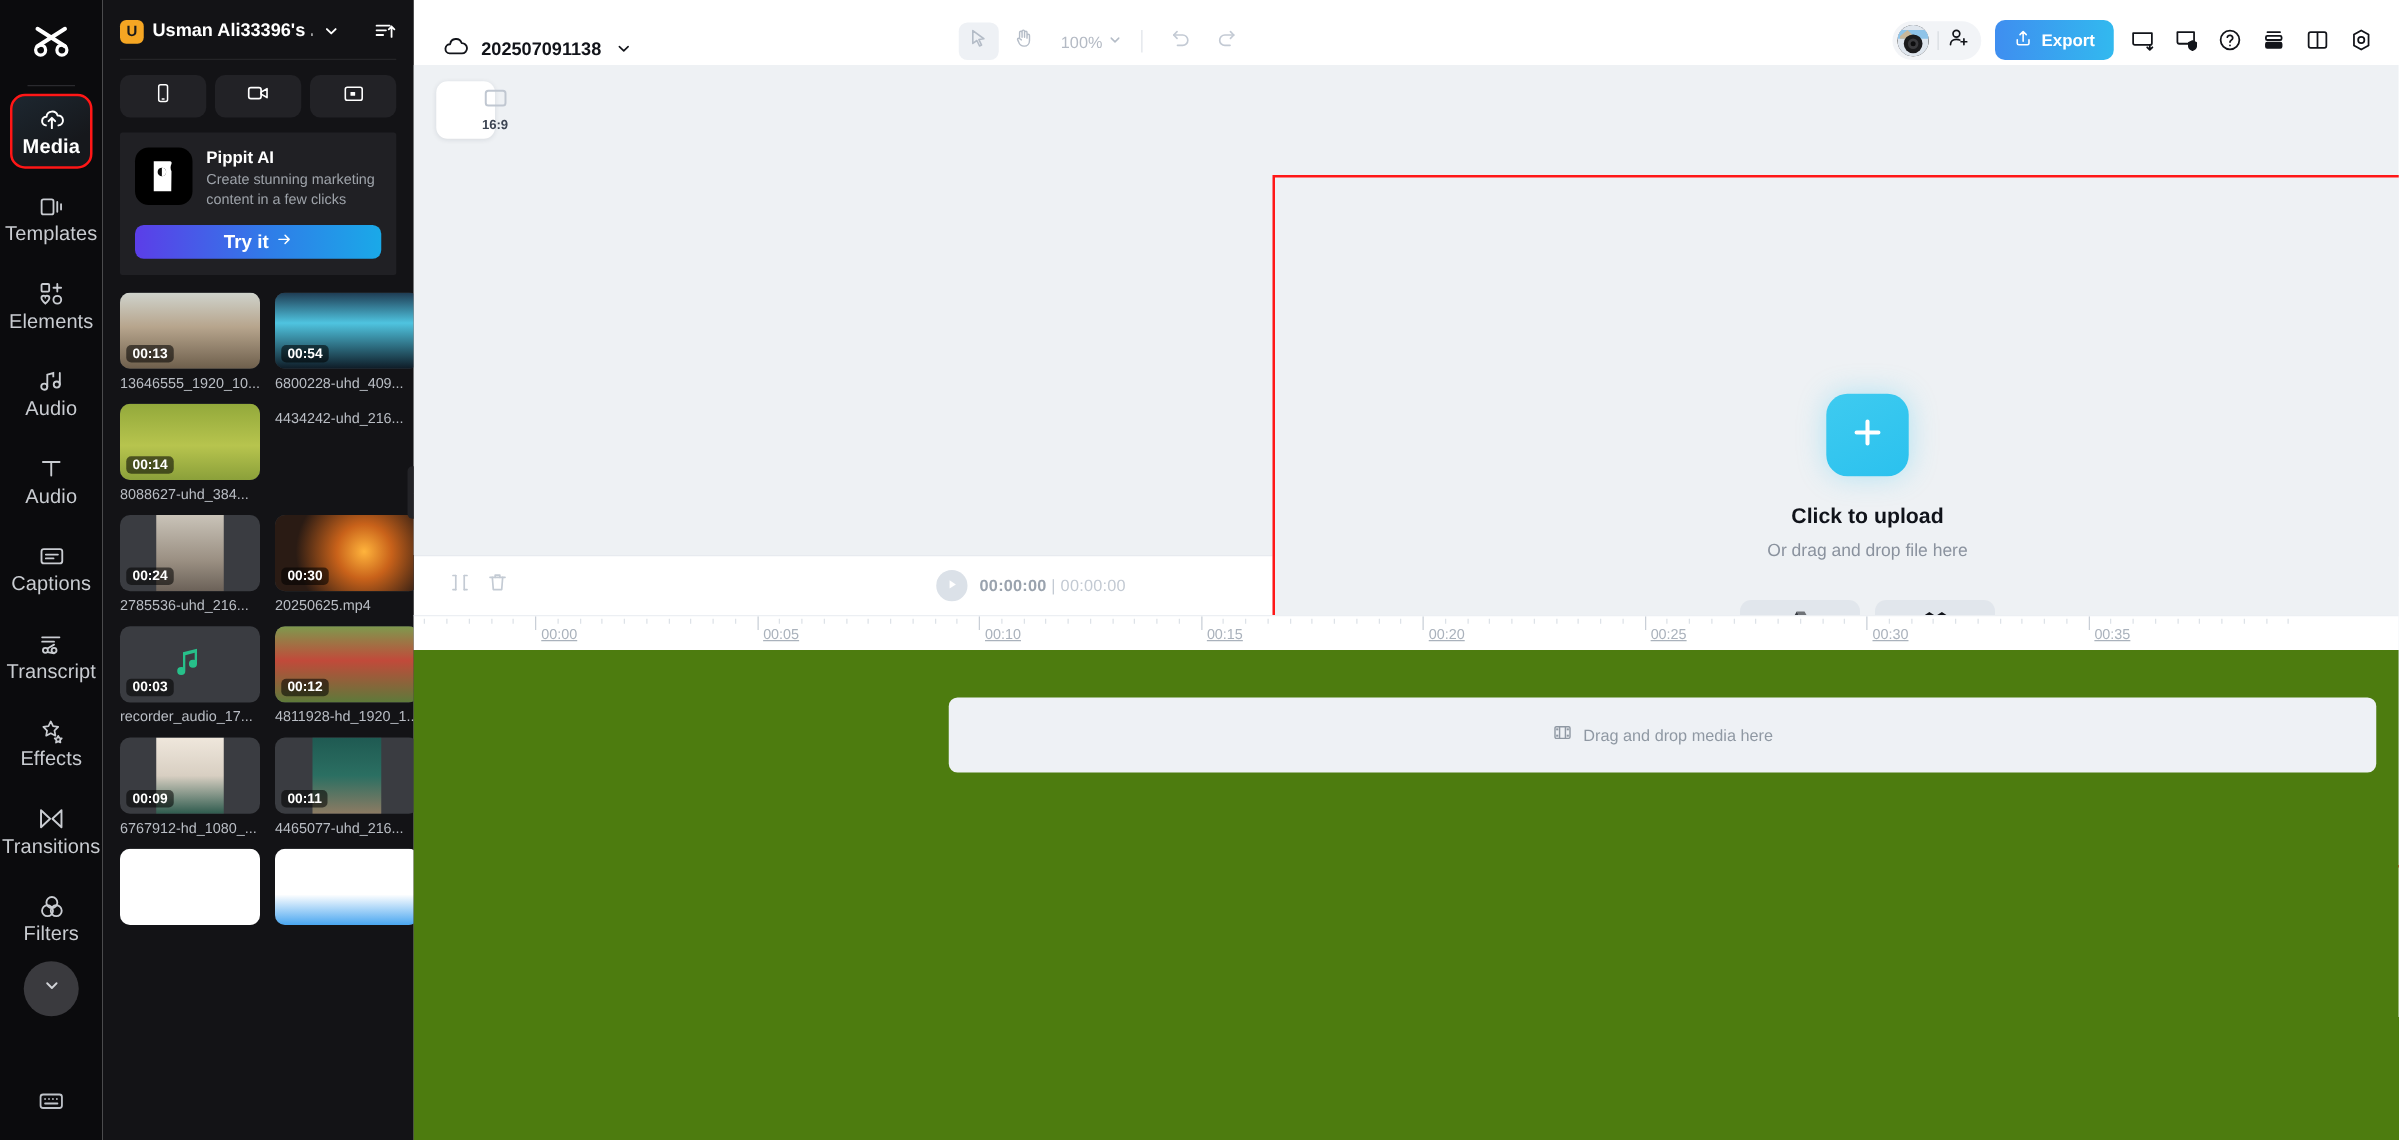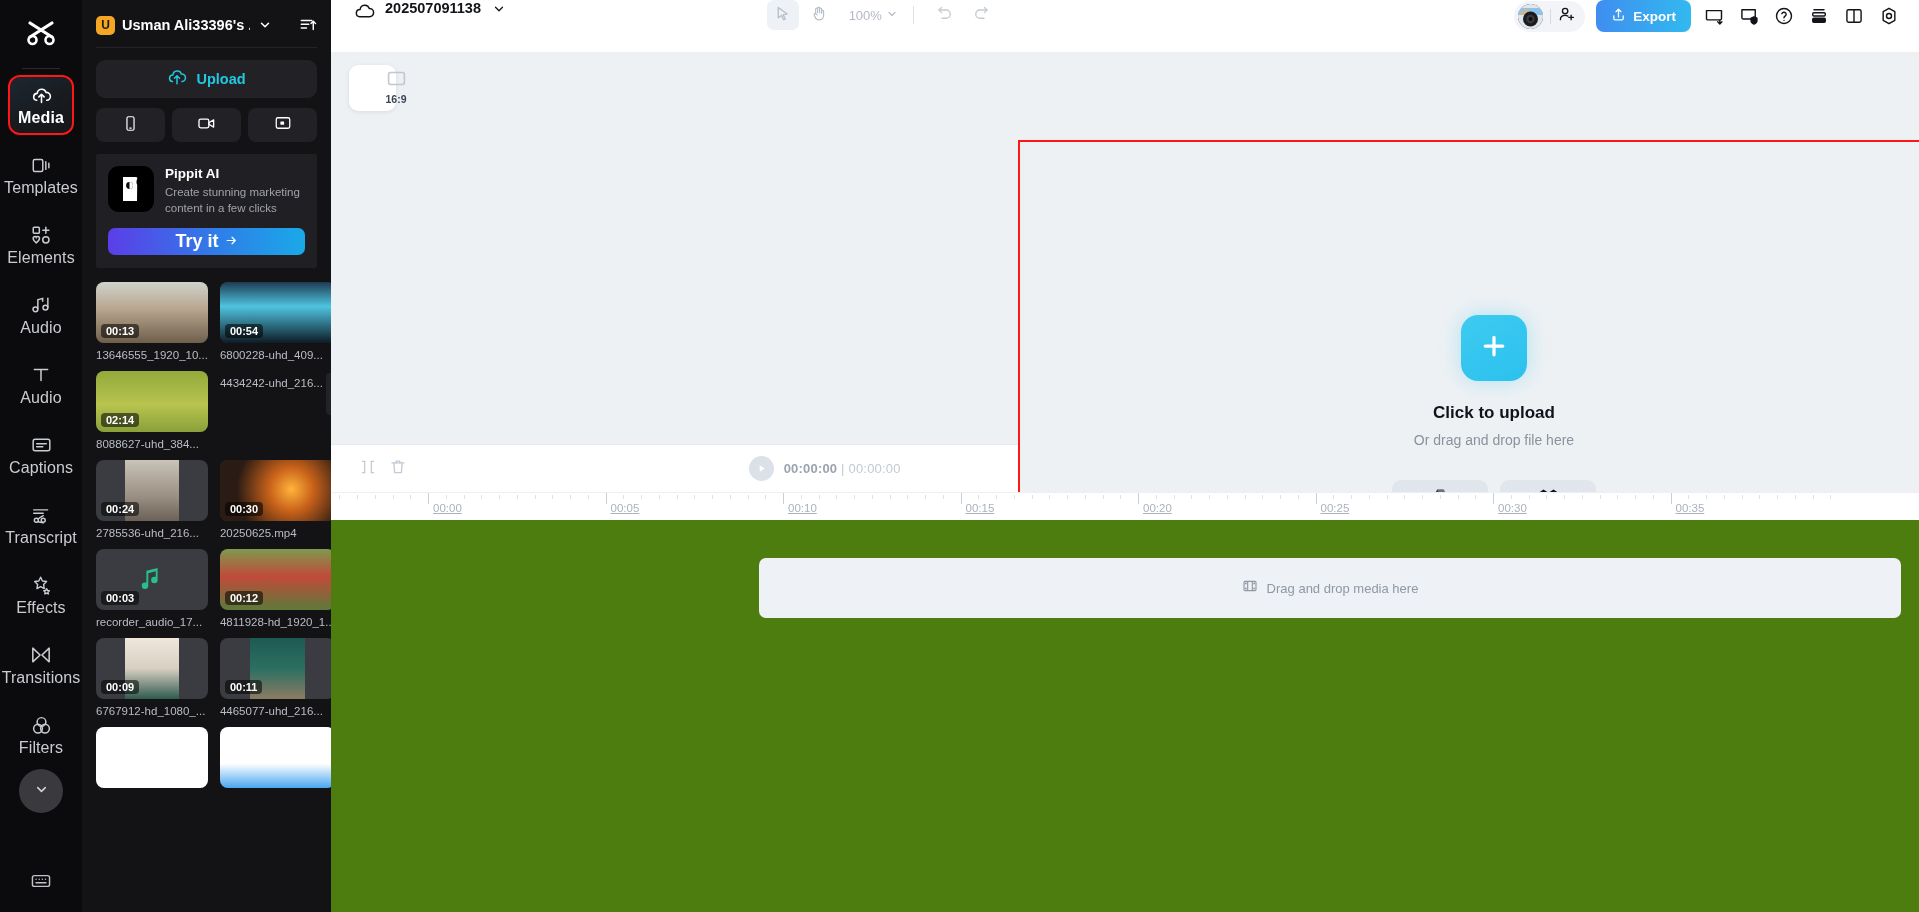--- a/index.html
+++ b/index.html
@@ -68,21 +68,21 @@
   }
   .promo-top { display:flex; gap:11px; align-items:flex-start; }
   .promo-logo { width:46px;height:46px;border-radius:11px;background:#000;display:flex;align-items:center;justify-content:center;flex:0 0 46px;}
   .promo-title { font-size:13.5px; font-weight:700; color:#fff; margin-bottom:4px;}
   .promo-desc { font-size:11.5px; color:#9ea3aa; line-height:1.35; }
   .promo-cta {
     margin-top:12px; height:27px; border-radius:7px;
     background:linear-gradient(90deg,#5b3ee8 0%,#2f7de8 55%,#1aa9e8 100%);
     display:flex;align-items:center;justify-content:center;gap:6px;cursor:pointer;
   }
-  .promo-cta span { color:#fff;font-size:18px;font-weight:700; }
+  .promo-cta span { color:#fff;font-size:15px;font-weight:700; }
 
   .media-grid {
     display:grid; grid-template-columns:1fr 1fr; gap:10px 12px;
     padding:0 14px 14px; overflow:hidden; align-content:start;
   }
   .media-cell { cursor:pointer; }
   .thumb {
     position:relative; width:100%; height:61px; border-radius:8px; overflow:hidden;
     background:#3a3c41; display:flex; align-items:center; justify-content:center;
   }
@@ -97,21 +97,21 @@
     overflow:hidden; text-overflow:ellipsis;
   }
   .panel-handle {
     position:absolute; right:-8px; top:373px; width:13px;height:42px;
     background:#232327; border-radius:4px; display:flex;align-items:center;justify-content:center;
     cursor:pointer; z-index:30;
   }
 
   
   .main { flex:1; display:flex; flex-direction:column; background:#fff; min-width:0; }
-  .topbar { height:52px; display:flex; align-items:flex-start; padding:0 18px 14px 22px; background:#fff; flex:0 0 52px;}
+  .topbar { height:52px; display:flex; align-items:flex-end; padding:0 18px 4px 22px; background:#fff; flex:0 0 52px;}
   .tb-cloud { width:22px;height:22px;display:flex;align-items:center;justify-content:center;margin-right:10px;}
   .tb-title { font-size:14.5px; font-weight:700; color:#12141a; }
   .tb-caret { width:18px;height:18px;display:flex;align-items:center;justify-content:center;margin-left:9px;cursor:pointer;}
   .tb-center { display:flex; align-items:center; gap:4px; margin:0 auto; }
   .tb-tool { width:32px;height:30px;border-radius:7px;display:flex;align-items:center;justify-content:center;cursor:pointer;}
   .tb-tool.sel { background:#eef1f5; }
   .tb-zoom { display:flex;align-items:center;gap:4px; margin-left:10px; cursor:pointer; }
   .tb-zoom span { font-size:13px;color:#b4bac4; font-weight:500;}
   .tb-vsep { width:1px;height:18px;background:#dfe3e9; margin:0 11px; }
   .tb-right { display:flex; align-items:center; gap:11px; margin-left:auto; }
@@ -333,29 +333,20 @@
       </div>
       <div class="head-sort">
         <svg width="18" height="18" viewBox="0 0 24 24" fill="none" stroke="#fff" stroke-width="1.9" stroke-linecap="round">
           <path d="M3 6h14M3 11h10M3 16h7"></path>
             <path d="M19 18V7M16 10l3-3 3 3"></path>
         </svg>
       </div>
     </div>
     <div class="panel-sep"></div>
 
-    <div class="upload-btn">
-      <span>
-        <svg width="20" height="20" viewBox="0 0 24 24" fill="none" stroke="#21c8e0" stroke-width="1.8" stroke-linecap="round" stroke-linejoin="round">
-          <path d="M6.5 17.5a4 4 0 0 1 .6-7.96 5.2 5.2 0 0 1 10.1-1.1A3.8 3.8 0 0 1 18 17.5"></path>
-          <path d="M12 20V11M9 13.6l3-3 3 3"></path>
-        </svg>
-      </span>
-      <span class="ul-lbl">Upload</span>
-    </div>
 
     <div class="src-row">
       <div class="src-btn">
         <span>
           <svg width="17" height="17" viewBox="0 0 24 24" fill="none" stroke="#fff" stroke-width="1.7" stroke-linecap="round">
             <rect x="7" y="2.5" width="10" height="19" rx="2.2"></rect>
               <path d="M11 18.5h2"></path>
           </svg>
         </span>
       </div>
@@ -412,21 +403,21 @@
         <div class="media-cell">
           <div class="thumb">
             <div class="thumb-img" style="background: linear-gradient(rgb(30, 59, 82) 0%, rgb(79, 196, 224) 40%, rgb(14, 27, 38) 100%);"></div>
             <div class="dur">00:54</div>
           </div>
           <div class="mname">6800228-uhd_409...</div>
         </div>
         <div class="media-cell">
           <div class="thumb">
             <div class="thumb-img" style="background: linear-gradient(rgb(147, 169, 59) 0%, rgb(183, 196, 78) 55%, rgb(139, 160, 58) 100%);"></div>
-            <div class="dur">02:14</div>
+            <div class="dur">00:14</div>
           </div>
           <div class="mname">8088627-uhd_384...</div>
         </div>
         <div class="media-cell">
           <div class="mname">4434242-uhd_216...</div>
         </div>
         <div class="media-cell">
           <div class="thumb">
             <div class="thumb-img portrait" style="background: linear-gradient(rgb(201, 195, 184) 0%, rgb(154, 143, 130) 60%, rgb(107, 97, 88) 100%);"></div>
             <div class="dur">00:24</div>

